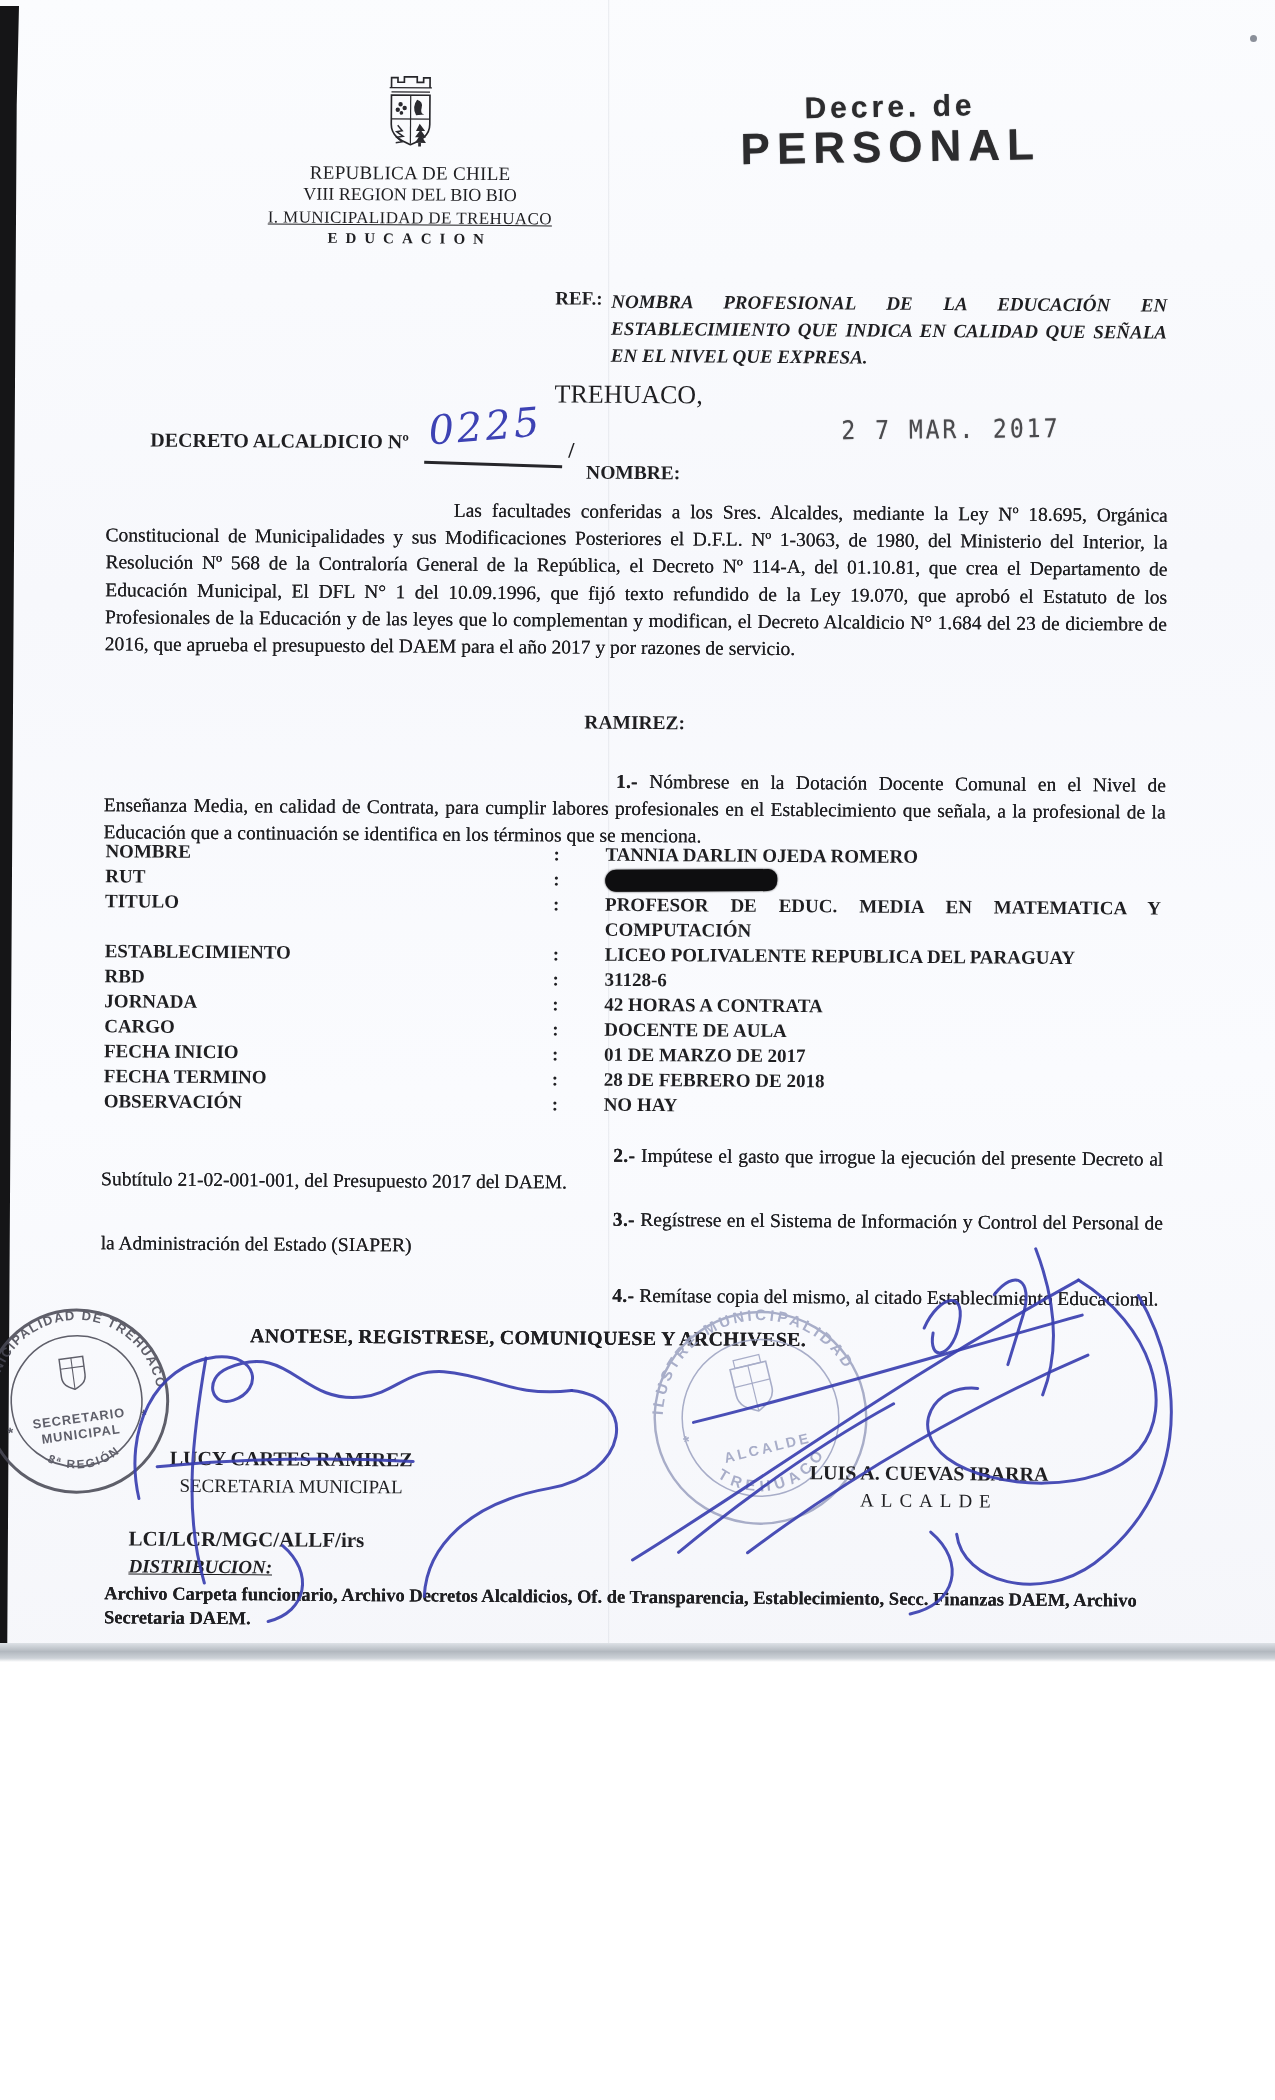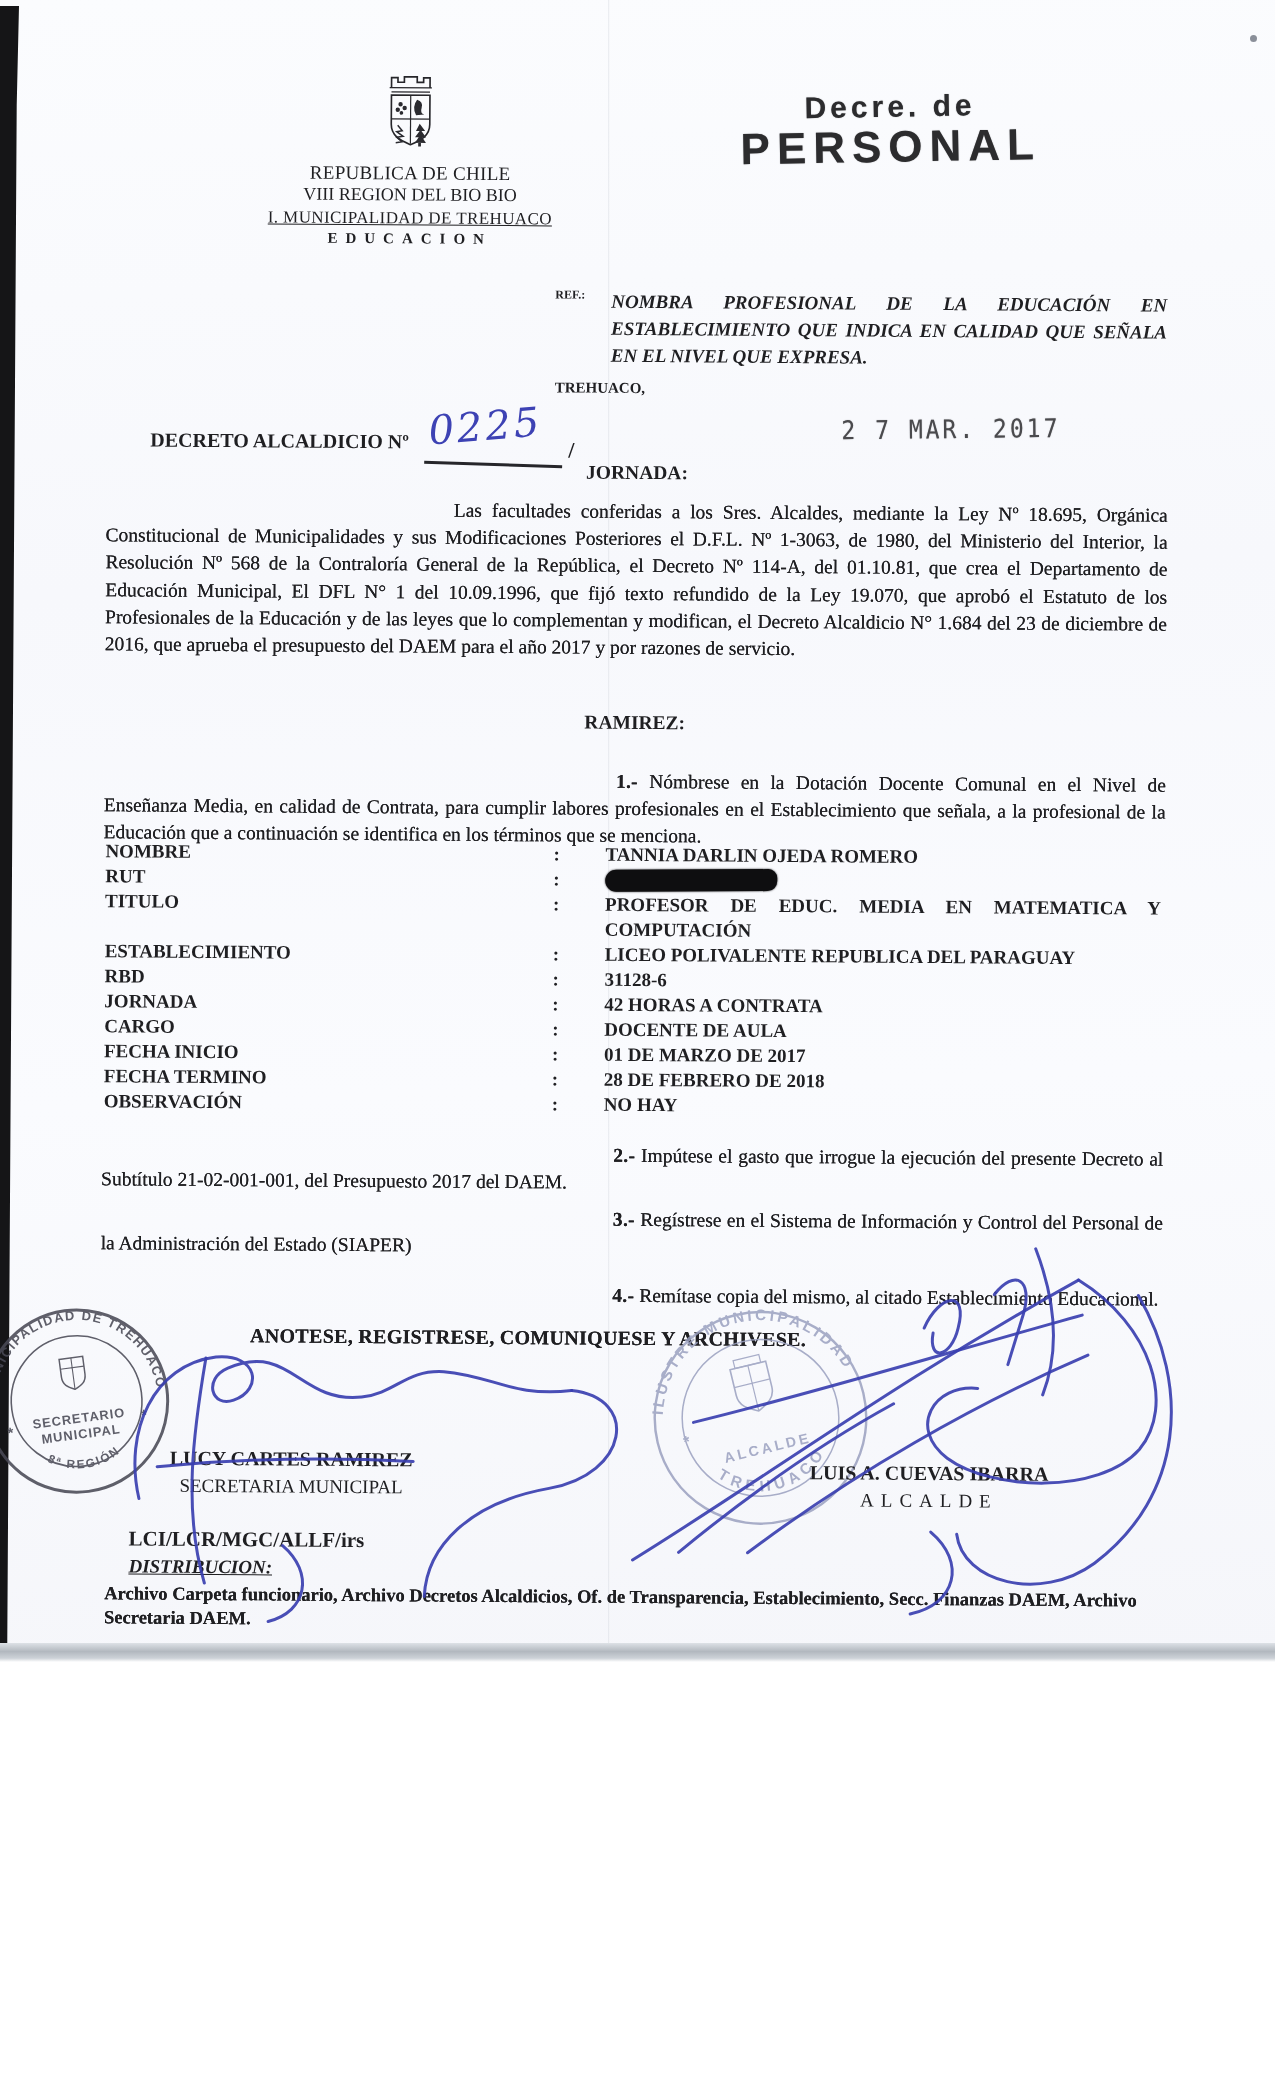--- a/index.html
+++ b/index.html
@@ -27,26 +27,26 @@
 
   
   .personal-stamp{position:absolute;left:690px;top:88px;width:400px;text-align:center;
         transform:rotate(-1.4deg);color:#2c2c2e;font-family:"Liberation Sans",sans-serif;
         text-shadow:0 0 1px rgba(44,44,46,.55);}
   .ps-1{font-size:30px;letter-spacing:4px;font-weight:600;}
   .ps-2{font-size:44px;font-weight:bold;letter-spacing:7px;margin-top:-2px;}
 
   
   .ref{position:absolute;left:556px;top:288px;width:612px;display:flex;}
-  .ref-label{font-weight:bold;font-size:12px;width:56px;flex:none;}
+  .ref-label{font-weight:bold;font-size:19px;width:56px;flex:none;}
   .ref-lines{flex:1;font-style:italic;font-weight:bold;font-size:19px;line-height:27px;}
   .jline{text-align:justify;text-align-last:justify;}
   .ref-last{text-align:left;}
 
-  .place{position:absolute;left:556px;top:380px;font-weight:bold;font-size:15px;}
+  .place{position:absolute;left:556px;top:380px;font-weight:normal;font-size:26px;}
 
   .decree-line{position:absolute;left:152px;top:432px;font-weight:bold;font-size:20px;}
   .hand-number{position:absolute;left:430px;top:404px;font-size:40px;color:#3d42b4;
         font-family:"DejaVu Serif",serif;font-style:italic;letter-spacing:3px;transform:rotate(-5deg);}
   .number-rule{position:absolute;left:426px;top:464px;width:138px;height:3px;background:#26262a;transform:rotate(1.4deg);}
   .decree-slash{position:absolute;left:570px;top:438px;font-weight:bold;font-size:22px;}
   .date-stamp{position:absolute;left:843px;top:414px;font-family:"DejaVu Sans Mono",monospace;
         font-size:23px;color:#4a4a4d;letter-spacing:3px;transform:rotate(-1deg) scaleY(1.12);
         text-shadow:0 0 1px rgba(74,74,77,.5);}
 
@@ -147,21 +147,21 @@
       </div>
 
       <div class="place">TREHUACO,</div>
 
       <div class="decree-line">DECRETO ALCALDICIO Nº</div>
       <div class="number-rule"></div>
       <div class="hand-number">0225</div>
       <div class="decree-slash">/</div>
       <div class="date-stamp">2 7  MAR. 2017</div>
 
-      <div class="vistos-heading">JORNADA:</div>
+      <div class="vistos-heading">NOMBRE:</div>
       <div class="vistos-text">Las facultades conferidas a los Sres. Alcaldes, mediante la Ley Nº 18.695, Orgánica Constitucional de Municipalidades y sus Modificaciones Posteriores el D.F.L. Nº 1-3063, de 1980, del Ministerio del Interior, la Resolución Nº 568 de la Contraloría General de la República, el Decreto Nº 114-A, del 01.10.81, que crea el Departamento de Educación Municipal, El DFL N° 1 del 10.09.1996, que fijó texto refundido de la Ley 19.070, que aprobó el Estatuto de los Profesionales de la Educación y de las leyes que lo complementan y modifican, el Decreto Alcaldicio N° 1.684 del 23 de diciembre de 2016, que aprueba el presupuesto del DAEM para el año 2017 y por razones de servicio.</div>
 
       <div class="decreto-heading">RAMIREZ:</div>
       <p class="item item-1"><b>1.-</b> <span>Nómbrese en la Dotación Docente Comunal en el Nivel de Enseñanza Media, en calidad de Contrata, para cumplir labores profesionales en el Establecimiento que señala, a la profesional de la Educación que a continuación se identifica en los términos que se menciona.</span></p>
 
       <div class="fields">
         <div class="frow">
             <div class="flabel">NOMBRE</div>
             <div class="fcolon">:</div>
             <div class="fvalue">TANNIA DARLIN OJEDA ROMERO</div>

